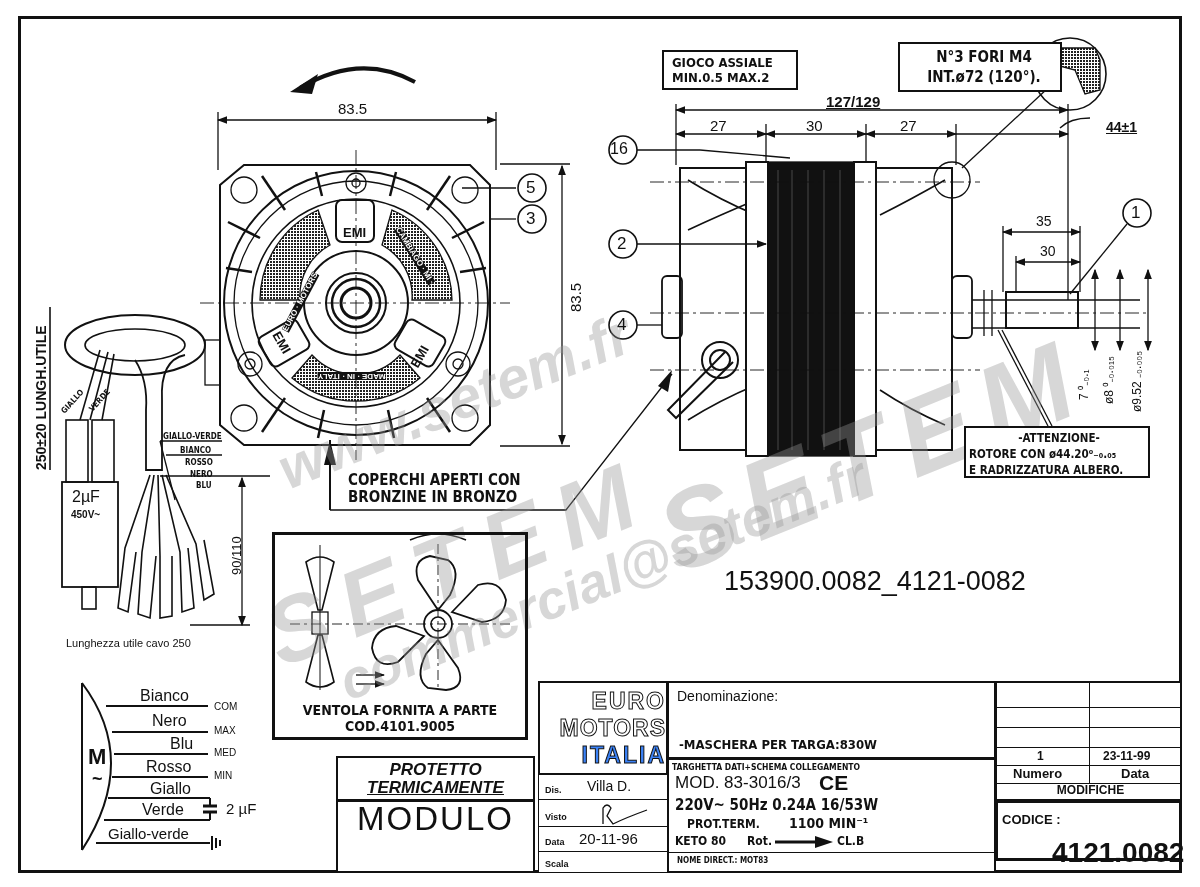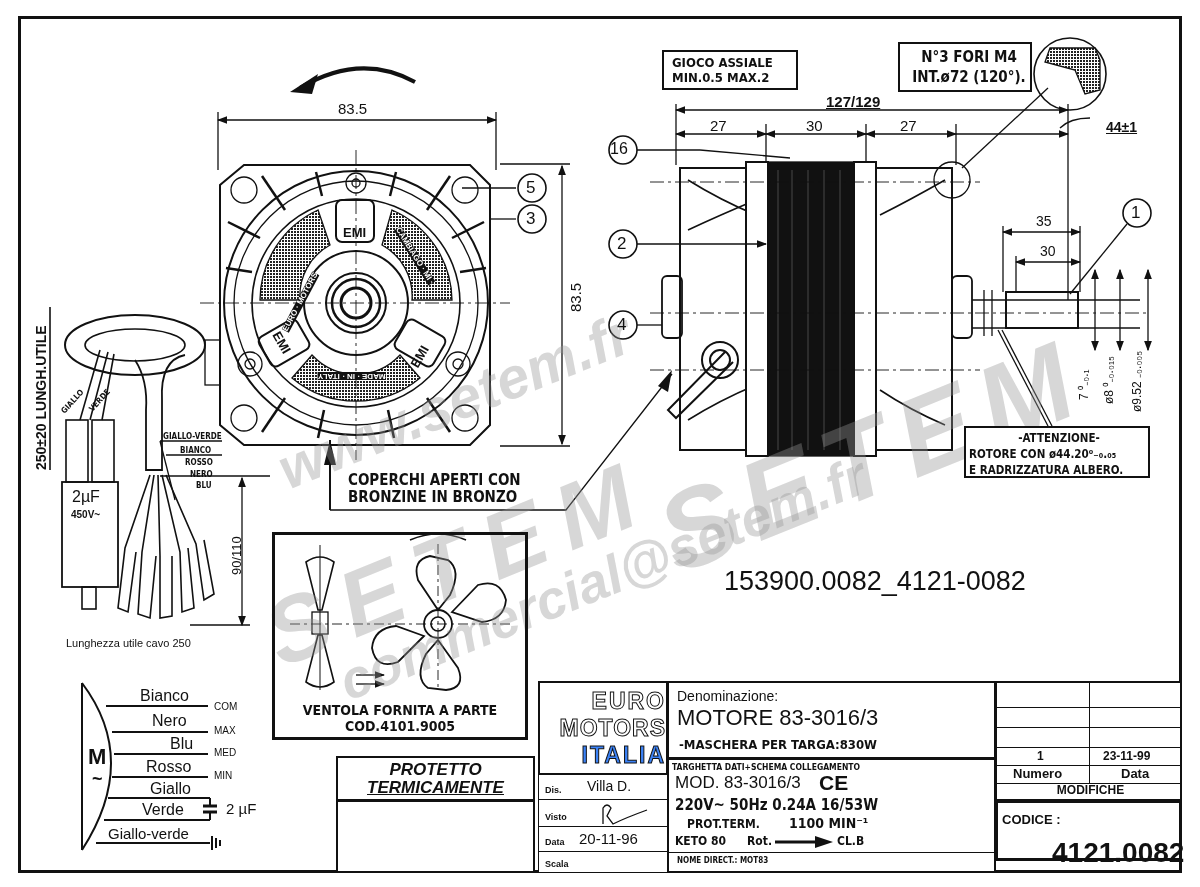--- a/index.html
+++ b/index.html
@@ -268,21 +268,21 @@
 
 <div class="t bold cad" style="left:348px;top:472px;font-size:15px;line-height:17px;">
   <div>COPERCHI APERTI CON</div>
   <div>BRONZINE IN BRONZO</div>
 </div>
 
 <div class="box" style="left:662px;top:50px;width:136px;height:40px;padding:3px 0 0 8px;">
   <div class="t bold cad" style="position:static;font-size:13px;line-height:15px;">GIOCO ASSIALE</div>
   <div class="t bold cad" style="position:static;font-size:13px;line-height:15px;">MIN.0.5  MAX.2</div>
 </div>
-<div class="box" style="left:898px;top:42px;width:134px;height:50px;padding:3px 0 0 8px;text-align:center;">
+<div class="box" style="left:898px;top:42px;width:164px;height:50px;padding:3px 0 0 8px;text-align:center;">
   <div class="t bold cad" style="position:static;font-size:15px;line-height:20px;">N°3 FORI M4</div>
   <div class="t bold cad" style="position:static;font-size:15px;line-height:20px;">INT.ø72 (120°).</div>
 </div>
 <div class="t bold" style="left:826px;top:94px;font-size:15px;text-decoration:underline;">127/129</div>
 <div class="t" style="left:710px;top:118px;font-size:15px;">27</div>
 <div class="t" style="left:806px;top:118px;font-size:15px;">30</div>
 <div class="t" style="left:900px;top:118px;font-size:15px;">27</div>
 <div class="t bold" style="left:1106px;top:120px;font-size:14px;text-decoration:underline;">44±1</div>
 <div class="t" style="left:1036px;top:214px;font-size:14px;">35</div>
 <div class="t" style="left:1040px;top:244px;font-size:14px;">30</div>
@@ -334,20 +334,21 @@
 <div class="t" style="left:150px;top:781px;font-size:16px;">Giallo</div>
 <div class="t" style="left:142px;top:802px;font-size:16px;">Verde</div>
 <div class="t" style="left:226px;top:801px;font-size:15px;">2 µF</div>
 <div class="t" style="left:108px;top:826px;font-size:15px;">Giallo-verde</div>
 
 <div class="tb-cell" style="left:336px;top:756px;width:199px;height:45px;border-width:2px;text-align:center;">
   <div class="t bold" style="position:static;font-size:17px;font-style:italic;line-height:18px;margin-top:3px;">PROTETTO</div>
   <div class="t bold" style="position:static;font-size:17px;font-style:italic;line-height:18px;text-decoration:underline;">TERMICAMENTE</div>
 </div>
 <div class="tb-cell" style="left:336px;top:800px;width:199px;height:73px;border-width:2px;text-align:center;">
+  <div class="t" style="position:static;font-size:33px;letter-spacing:2px;line-height:34px;">MODULO</div>
 </div>
 
 <div class="tb-cell" style="left:538px;top:681px;width:130px;height:94px;border-width:2px;text-align:right;padding-top:5px;">
   <div class="t bold" style="position:static;font-size:23px;line-height:27px;letter-spacing:2px;-webkit-text-stroke:1px #111;color:#fff;">EURO</div>
   <div class="t bold" style="position:static;font-size:23px;line-height:27px;letter-spacing:1px;-webkit-text-stroke:1px #111;color:#fff;">MOTORS</div>
   <div class="t bold" style="position:static;font-size:23px;line-height:27px;letter-spacing:2px;-webkit-text-stroke:1px #111;color:#3b82f6;">ITALIA</div>
 </div>
 
 <div class="tb-cell" style="left:538px;top:774px;width:130px;height:26px;">
   <span class="t bold" style="left:6px;top:11px;font-size:9px;">Dis.</span>
@@ -362,21 +363,20 @@
 <div class="tb-cell" style="left:538px;top:826px;width:130px;height:26px;">
   <span class="t bold" style="left:6px;top:11px;font-size:9px;">Data</span>
   <span class="t" style="left:40px;top:4px;font-size:15px;">20-11-96</span>
 </div>
 <div class="tb-cell" style="left:538px;top:851px;width:130px;height:22px;">
   <span class="t bold" style="left:6px;top:8px;font-size:9px;">Scala</span>
 </div>
 
 <div class="tb-cell" style="left:667px;top:681px;width:329px;height:78px;border-width:2px;">
   <span class="t" style="left:8px;top:6px;font-size:14px;">Denominazione:</span>
-  <span class="t" style="left:8px;top:24px;font-size:22px;">MOTORE  83-3016/3</span>
   <span class="t bold cad" style="left:10px;top:55px;font-size:13px;">-MASCHERA PER TARGA:830W</span>
 </div>
 <div class="tb-cell" style="left:667px;top:758px;width:329px;height:115px;border-width:2px;">
   <span class="t bold cad" style="left:3px;top:3px;font-size:8.5px;">TARGHETTA DATI+SCHEMA COLLEGAMENTO</span>
   <span class="t" style="left:6px;top:14px;font-size:17px;">MOD. 83-3016/3</span>
   <span class="t" style="left:150px;top:12px;font-size:21px;font-weight:bold;">CE</span>
   <span class="t bold cad" style="left:6px;top:38px;font-size:15px;">220V~ 50Hz 0.24A 16/53W</span>
   <span class="t bold cad" style="left:18px;top:58px;font-size:12px;">PROT.TERM.</span>
   <span class="t bold cad" style="left:120px;top:56px;font-size:14px;">1100 MIN⁻¹</span>
   <span class="t bold cad" style="left:6px;top:75px;font-size:12px;">KETO 80</span>

